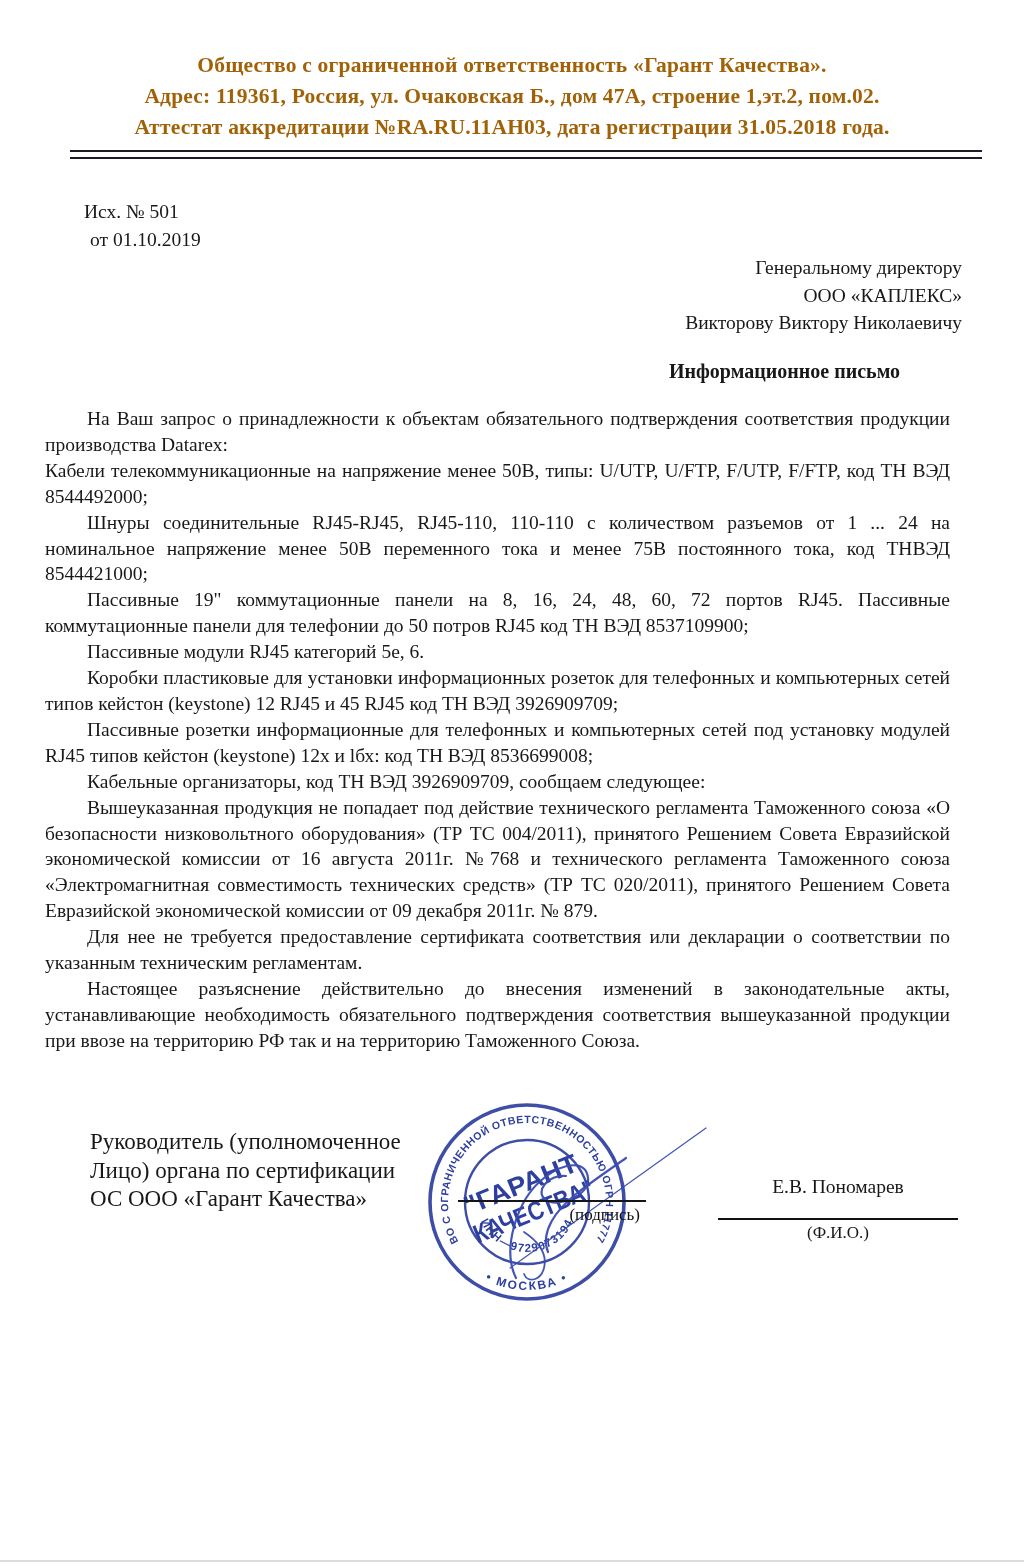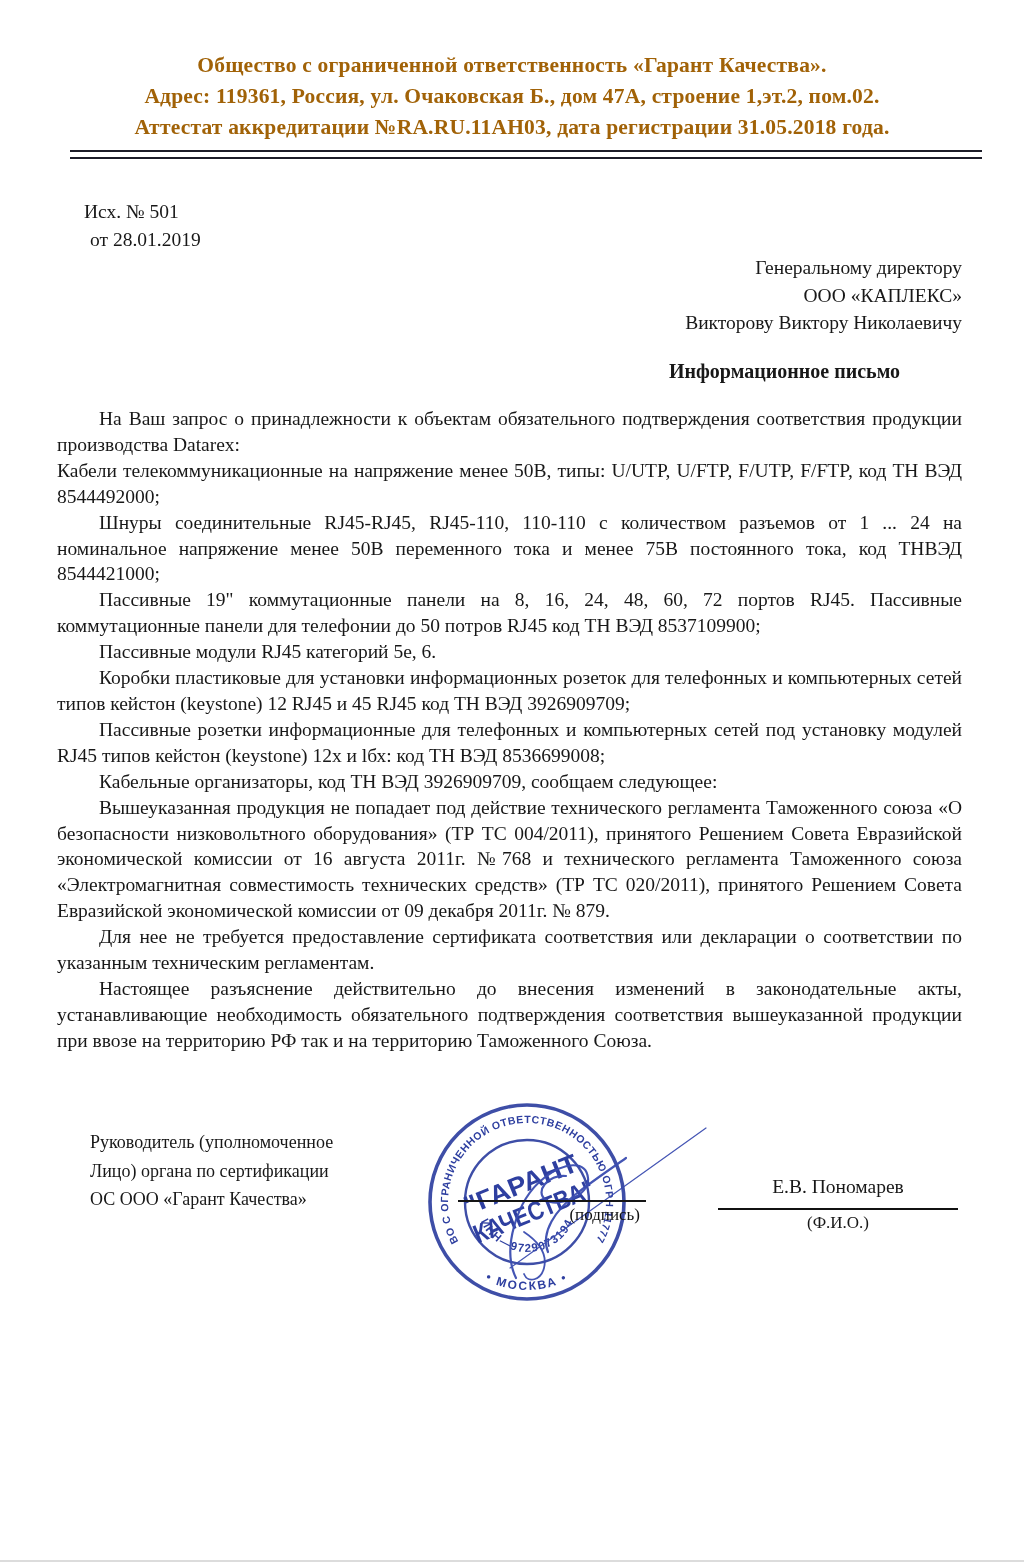--- a/index.html
+++ b/index.html
@@ -23,32 +23,32 @@
 
   
   .addr{position:absolute;right:62px;top:254px;text-align:right;
         font-size:19.5px;line-height:27.5px;}
 
   
   .title{position:absolute;left:0;top:360px;width:900px;margin:0;
          text-align:right;font-size:20px;font-weight:bold;}
 
   
-  .body{position:absolute;left:57px;top:406px;width:905px;
+  .body{position:absolute;left:45px;top:406px;width:905px;
         font-size:19.5px;line-height:25.9px;text-align:justify;}
   .body p{margin:0;}
   .body p.indent{text-indent:42px;}
 
   
-  .sig-role{position:absolute;left:90px;top:1128px;font-size:18px;line-height:28.5px;}
+  .sig-role{position:absolute;left:90px;top:1128px;font-size:23px;line-height:28.5px;}
   .sign-line{position:absolute;left:458px;top:1200px;width:188px;height:2px;background:#151515;}
   .sign-caption{position:absolute;left:470px;top:1205px;width:170px;text-align:right;
                 font-size:17px;color:#101010;}
   .name-block{position:absolute;left:718px;top:1176px;width:240px;text-align:center;}
-  .name-line{display:block;border-bottom:2px solid #111;padding-bottom:10px;
+  .name-line{display:block;border-bottom:2px solid #111;padding-bottom:20px;
              font-size:19.5px;}
   .name-caption{display:block;margin-top:3px;font-size:17px;}
 
   .stamp-wrap{position:absolute;left:398px;top:1082px;width:330px;height:240px;}
 
   .scan-line{position:absolute;left:0;top:1560px;width:1024px;height:2px;background:#dcdcdc;}
 </style>
 </head>
 <body>
 
@@ -57,21 +57,21 @@
   <div class="hdr">
     <div>Общество с ограниченной ответственность «Гарант Качества».</div>
     <div>Адрес: 119361, Россия, ул. Очаковская Б., дом 47А, строение 1,эт.2, пом.02.</div>
     <div>Аттестат аккредитации №RA.RU.11АН03, дата регистрации 31.05.2018 года.</div>
   </div>
 
   <div class="double-rule"></div>
 
   <div class="ref">
     <div class="l1">Исх. № 501</div>
-    <div class="l2">от 28.01.2019</div>
+    <div class="l2">от 01.10.2019</div>
   </div>
 
   <div class="addr">
     <div>Генеральному директору</div>
     <div>ООО «КАПЛЕКС»</div>
     <div>Викторову Виктору Николаевичу</div>
   </div>
 
   <h1 class="title">Информационное письмо</h1>
 

